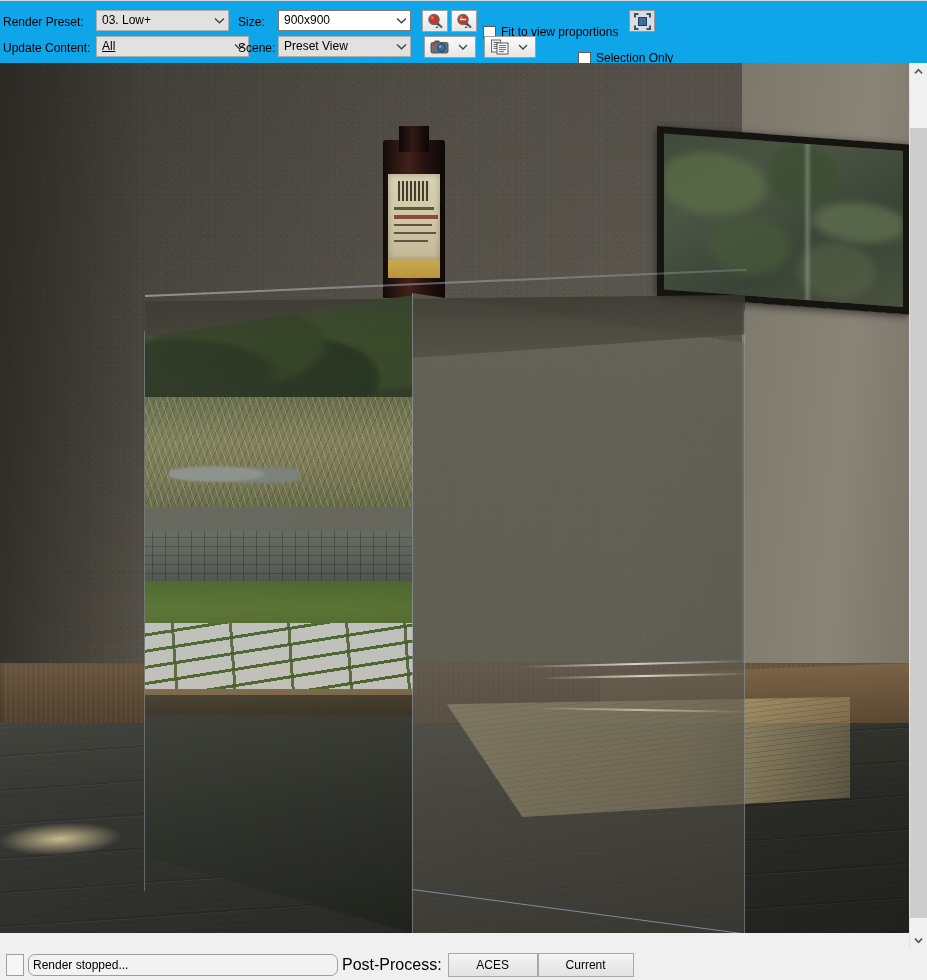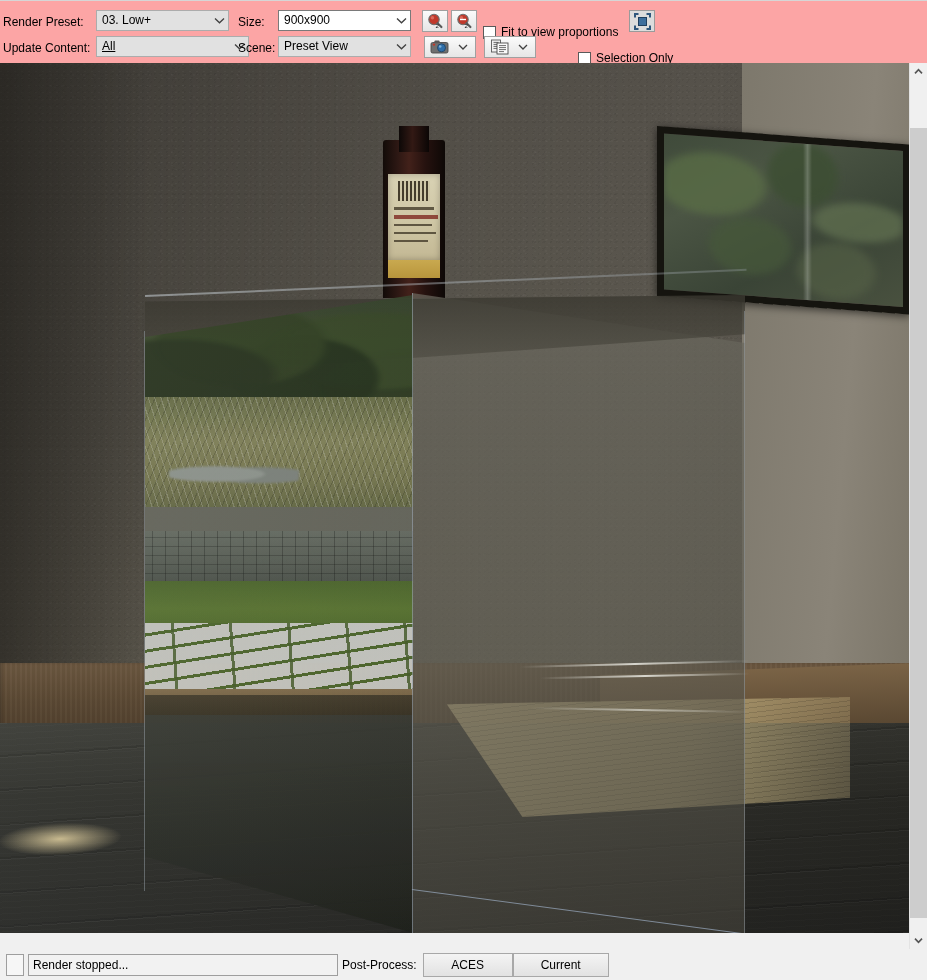--- a/index.html
+++ b/index.html
@@ -16,21 +16,21 @@
     width: 927px; height: 980px;
     background: #f0f0f0;
     display: flex;
     flex-direction: column;
   }
 
   
   .toolbar {
     position: relative;
     height: 62px;
-    background: #fca5a5;
+    background: #0ea5e9;
     border-top: 1px solid #d6d6d6;
     flex: 0 0 auto;
   }
   .tb-row { position: absolute; left: 0; width: 100%; height: 26px; }
   .tb-row-1 { top: 9px; }
   .tb-row-2 { top: 35px; }
 
   .lbl {
     position: absolute;
     font-size: 12px;
@@ -438,23 +438,23 @@
     border: 1px solid #9e9e9e;
     background: #f2f2f2;
     box-sizing: border-box;
     display: flex; align-items: center;
     padding-left: 4px;
     font-size: 12px;
     color: #000;
     overflow: hidden;
     white-space: nowrap;
   }
-  .field.status-msg { width: 310px; margin-right: 4px; }
+  .field.status-msg { width: 310px; margin-right: 4px; border-radius: 7px; }
   .field.render-time { width: 315px; margin-right: 12px; }
-  .pp-label { font-size: 12px; margin-right: 6px; white-space: nowrap; }
+  .pp-label { font-size: 16px; margin-right: 6px; white-space: nowrap; }
   .btn {
     height: 24px;
     border: 1px solid #a8a8a8;
     background: linear-gradient(#f4f4f4,#e2e2e2);
     box-sizing: border-box;
     display:flex; align-items:center; justify-content:center;
     font-size: 12px;
     color:#000;
   }
   .btn.aces { width: 90px; }

